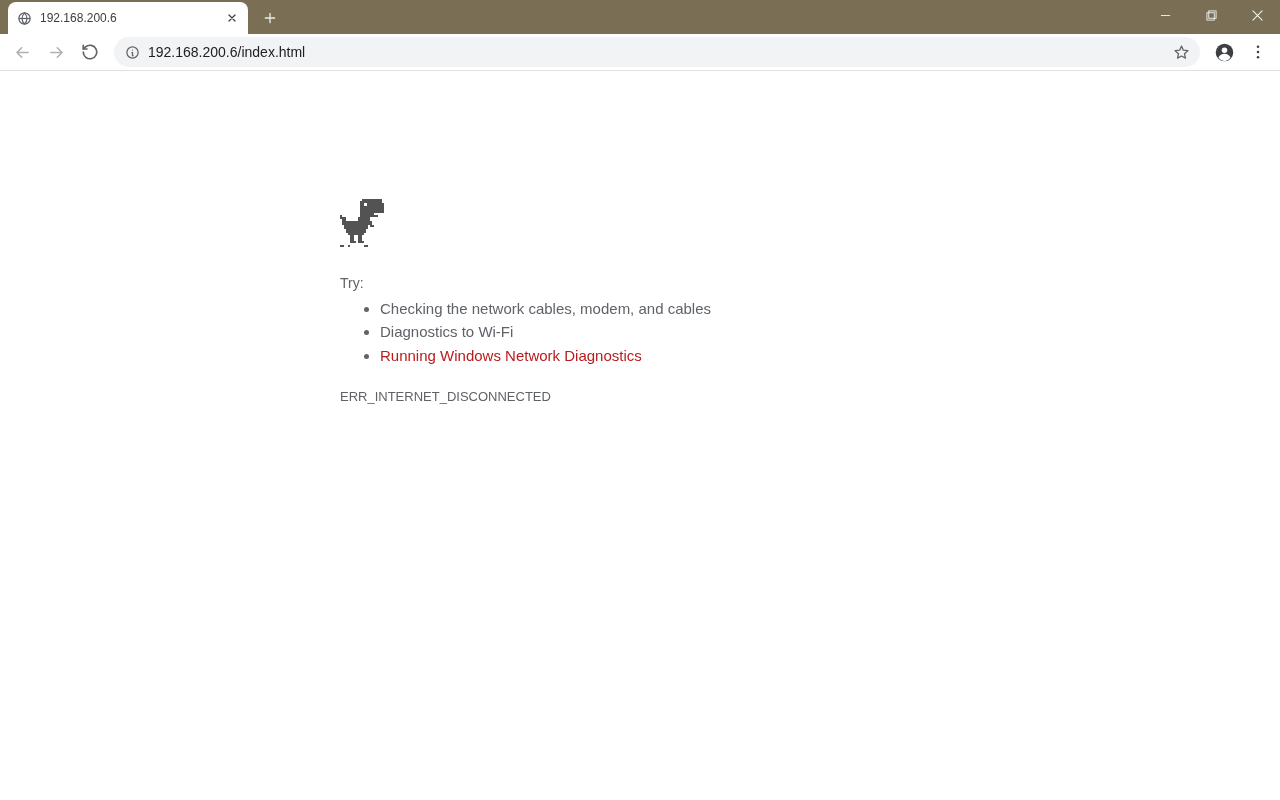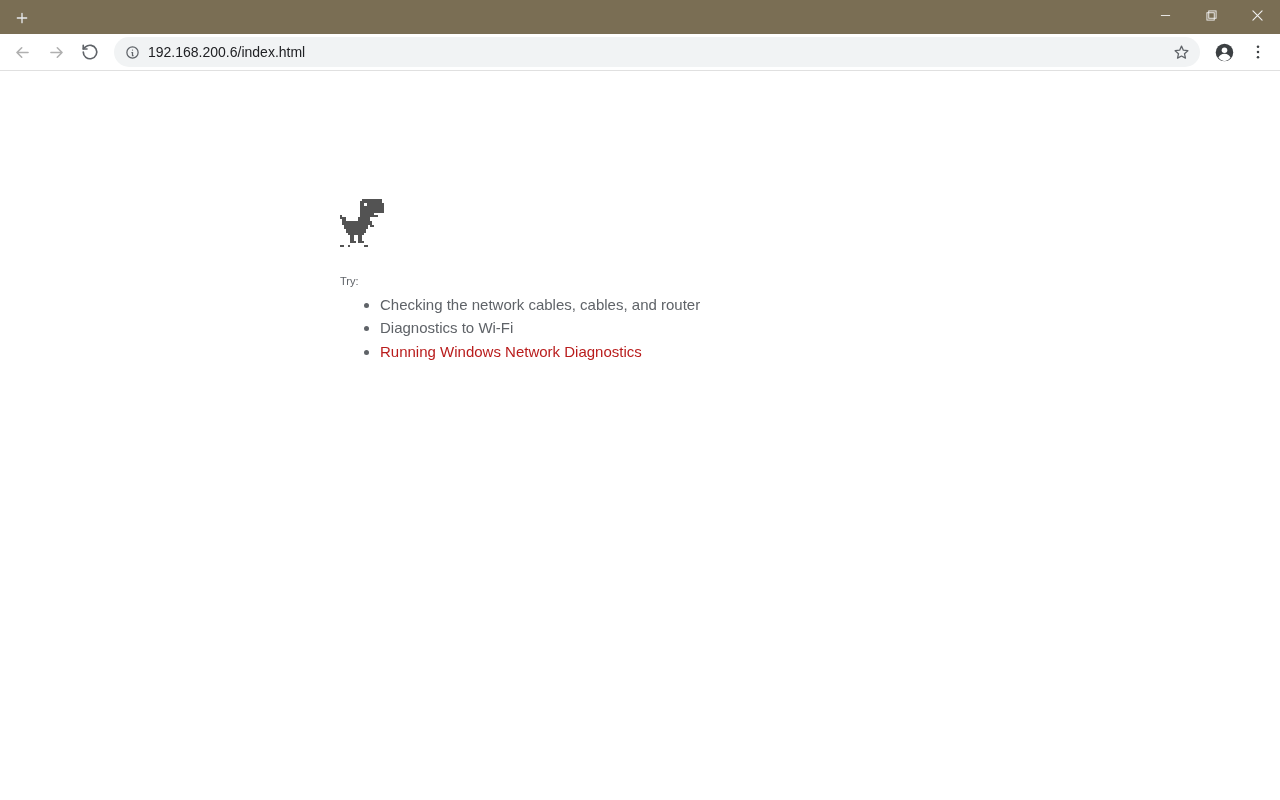--- a/index.html
+++ b/index.html
@@ -146,21 +146,21 @@
       margin-bottom: 28px;
       cursor: pointer;
     }
     .error-title {
       font-size: 26px;
       font-weight: 400;
       color: #202124;
       margin-bottom: 18px;
     }
     .try-label {
-      font-size: 11px;
+      font-size: 14px;
       color: #5f6368;
       margin-bottom: 6px;
     }
     .suggestions {
       list-style: disc;
       padding-left: 40px;
     }
     .suggestions li {
       font-size: 15px;
       color: #5f6368;
@@ -174,20 +174,35 @@
     .error-code {
       margin-top: 22px;
       font-size: 13px;
       color: #5f6368;
     }
   </style>
 </head>
 <body>
 
 <div class="tab-strip">
+  <div class="tab">
+    <span class="favicon">
+      <svg viewBox="0 0 24 24" width="15" height="15" fill="none" stroke="currentColor" stroke-width="2">
+        <circle cx="12" cy="12" r="9"></circle>
+        <path d="M3 12h18"></path>
+        <path d="M12 3c2.5 2.7 4 6 4 9s-1.5 6.3-4 9c-2.5-2.7-4-6-4-9s1.5-6.3 4-9z"></path>
+      </svg>
+    </span>
+    <span class="tab-title">192.168.200.6</span>
+    <span class="tab-close">
+      <svg viewBox="0 0 24 24" width="12" height="12" stroke="currentColor" stroke-width="2.5" fill="none" stroke-linecap="round">
+        <path d="M6 6l12 12M18 6L6 18"></path>
+      </svg>
+    </span>
+  </div>
   <div class="new-tab-btn">
     <svg viewBox="0 0 24 24" width="16" height="16" stroke="currentColor" stroke-width="2" fill="none" stroke-linecap="round">
       <path d="M12 5v14M5 12h14"></path>
     </svg>
   </div>
   <div class="window-controls">
     <div class="wc">
       <svg viewBox="0 0 12 12" width="11" height="11" stroke="currentColor" stroke-width="1" fill="none">
           <path d="M1 6h10"></path>
         </svg>
@@ -286,20 +301,21 @@
 
           <rect x="0" y="46" width="4" height="2"></rect>
           <rect x="8" y="46" width="2" height="2"></rect>
           <rect x="24" y="46" width="4" height="2"></rect>
         </g>
       </svg>
     </div>
 
     <div class="try-label">Try:</div>
     <ul class="suggestions">
-      <li>Checking the network cables, cables, and router</li>
+      <li>Checking the network cables, modem, and cables</li>
       <li>Diagnostics to Wi-Fi</li>
       <li>
         <a>Running Windows Network Diagnostics</a>
       </li>
     </ul>
+    <div class="error-code">ERR_INTERNET_DISCONNECTED</div>
   </div>
 </div>
 
 </body></html>

